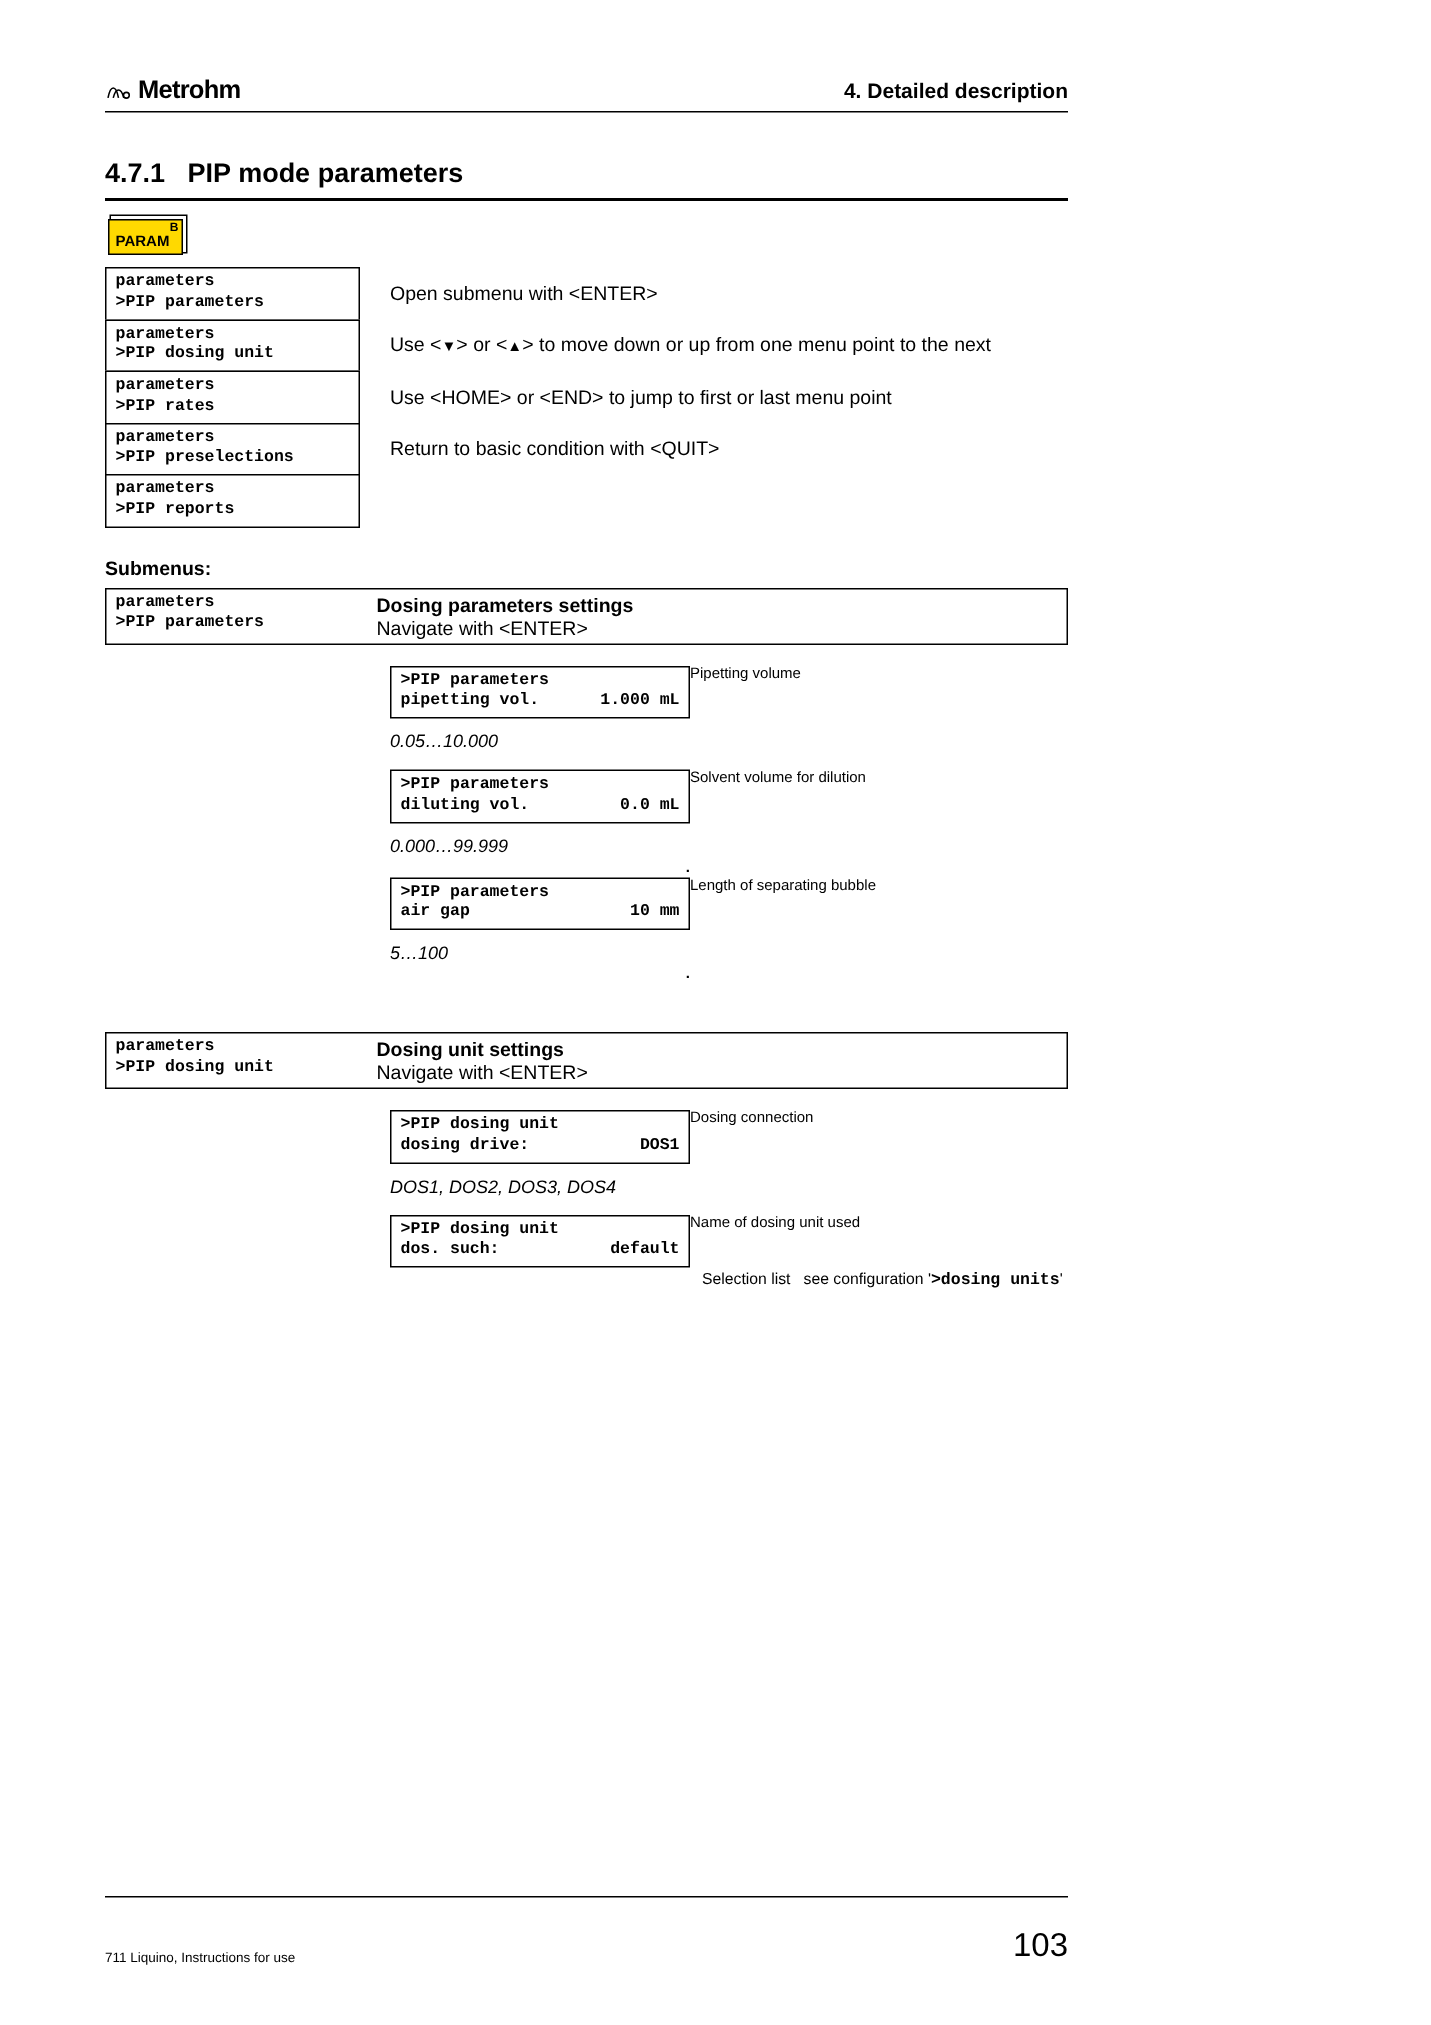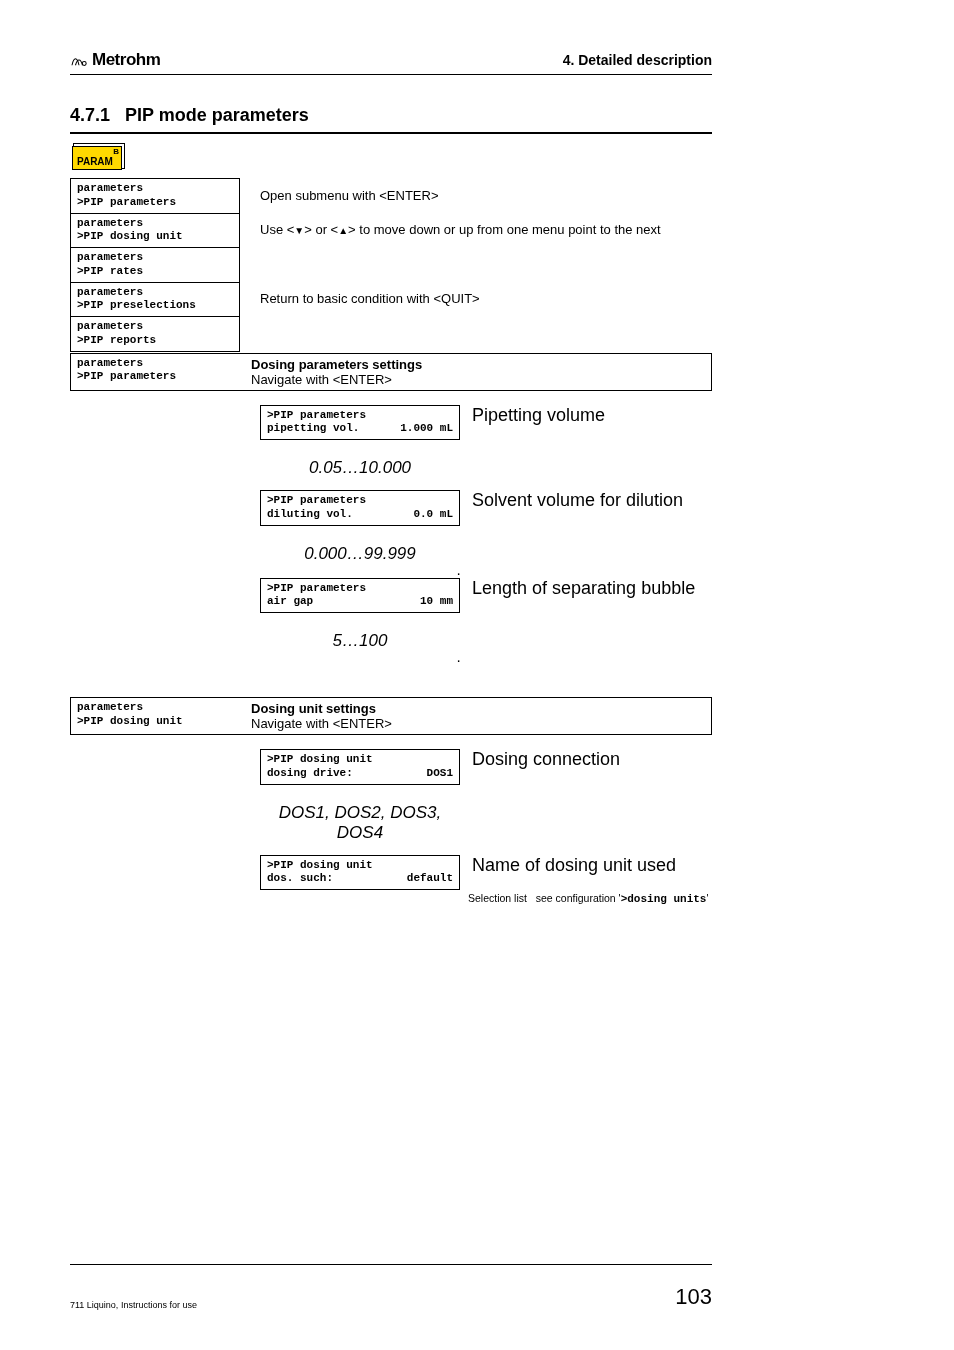--- a/index.html
+++ b/index.html
@@ -155,29 +155,29 @@
     width: 200px;
     padding:3px 6px;
     box-sizing:border-box;
     line-height:1.25;
   }
   .pbox .row2{
     display:flex;
     justify-content:space-between;
   }
   .pdesc{
-    font-size:18px;
-    margin-left: 12px;
+    font-size:10px;
+    margin-left: 0;
   }
   .range{
     font-style: italic;
-    font-size: 17px;
-    text-align: center;
+    font-size: 12px;
+    text-align: left;
     width: 200px;
-    margin: 18px 0 4px 0;
+    margin: 8px 0 4px 0;
   }
   .dot{
     text-align:right;
     width:200px;
     font-size: 10px;
     font-weight: bold;
     line-height: 0.8;
     margin-bottom: 2px;
   }
   .sel-note{
@@ -257,36 +257,38 @@
         <span>&gt; or &lt;</span>
         <span class="arrow-up"></span>
         <span>&gt; to move down or up from one menu point to the next</span>
     </div>
   </div>
   <div class="menu-row">
     <div class="menu-box">
       <div>parameters</div>
       <div>&gt;PIP rates</div>
     </div>
+    <div class="menu-desc">Use &lt;HOME&gt; or &lt;END&gt; to jump to first or last menu point</div>
   </div>
   <div class="menu-row">
     <div class="menu-box">
       <div>parameters</div>
       <div>&gt;PIP preselections</div>
     </div>
     <div class="menu-desc">Return to basic condition with &lt;QUIT&gt;</div>
   </div>
   <div class="menu-row">
     <div class="menu-box">
       <div>parameters</div>
       <div>&gt;PIP reports</div>
     </div>
     <div class="menu-desc"></div>
   </div>
 
+  <div class="label-bold" style="margin-top:20px;">Submenus:</div>
 
   <div class="sub-header-row">
     <div class="sub-header-left">
       <div>parameters</div>
       <div>&gt;PIP parameters</div>
     </div>
     <div class="sub-header-right">
       <div class="t">Dosing parameters settings</div>
       <div>Navigate with &lt;ENTER&gt;</div>
     </div>

